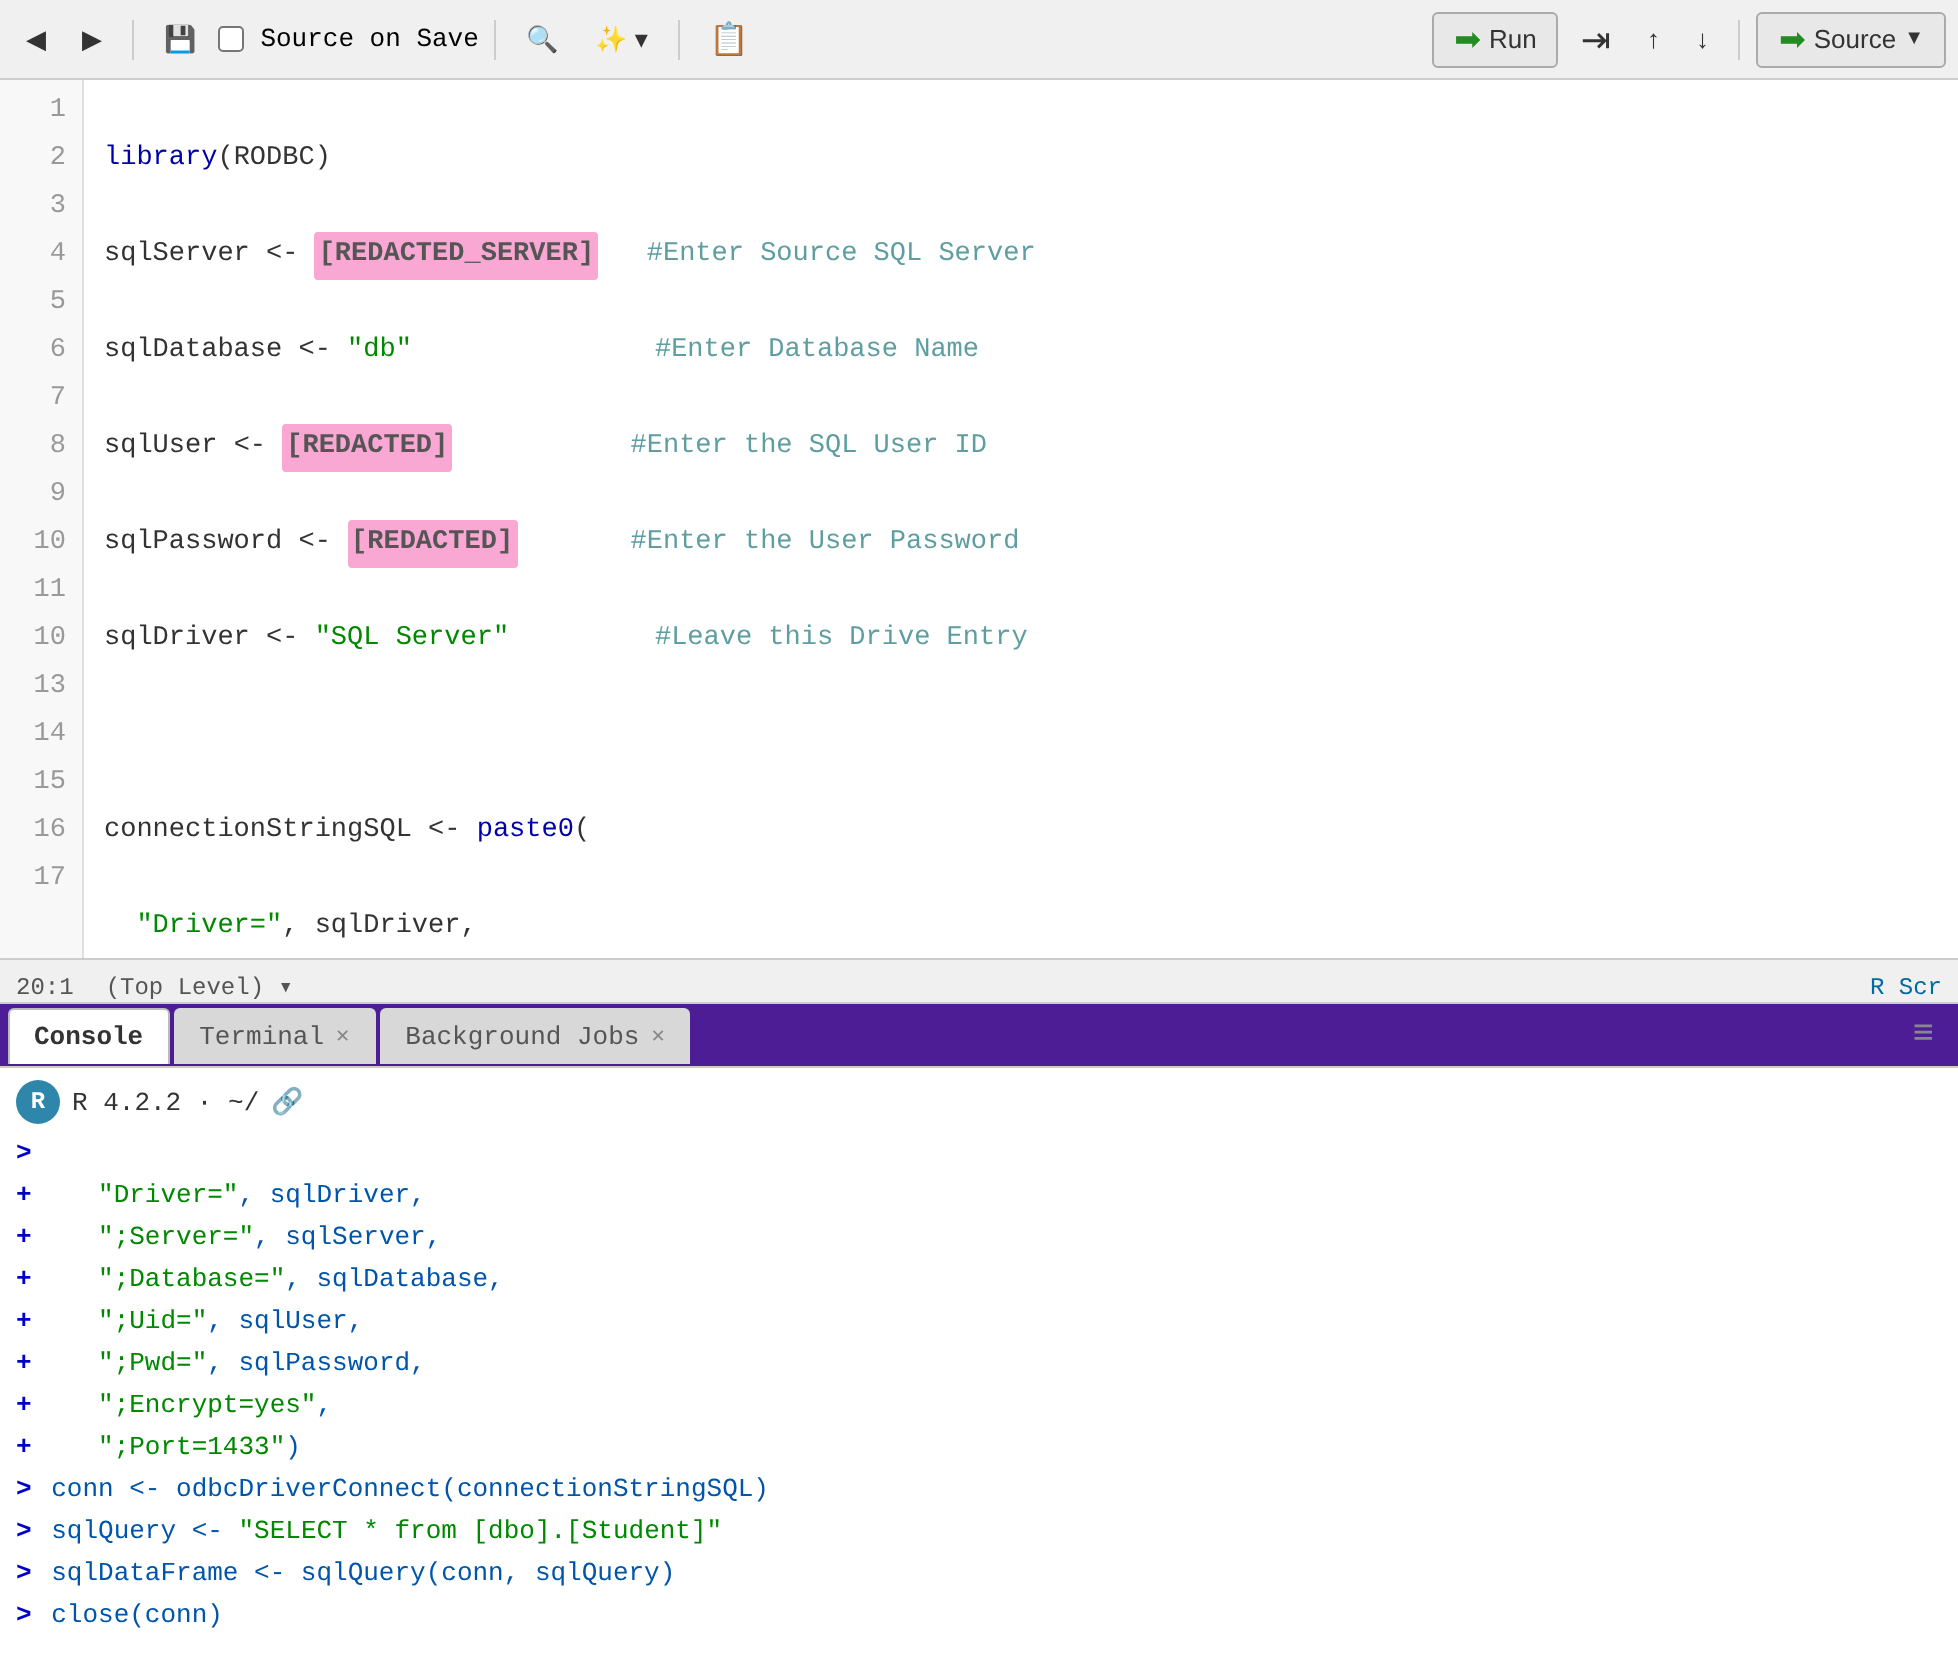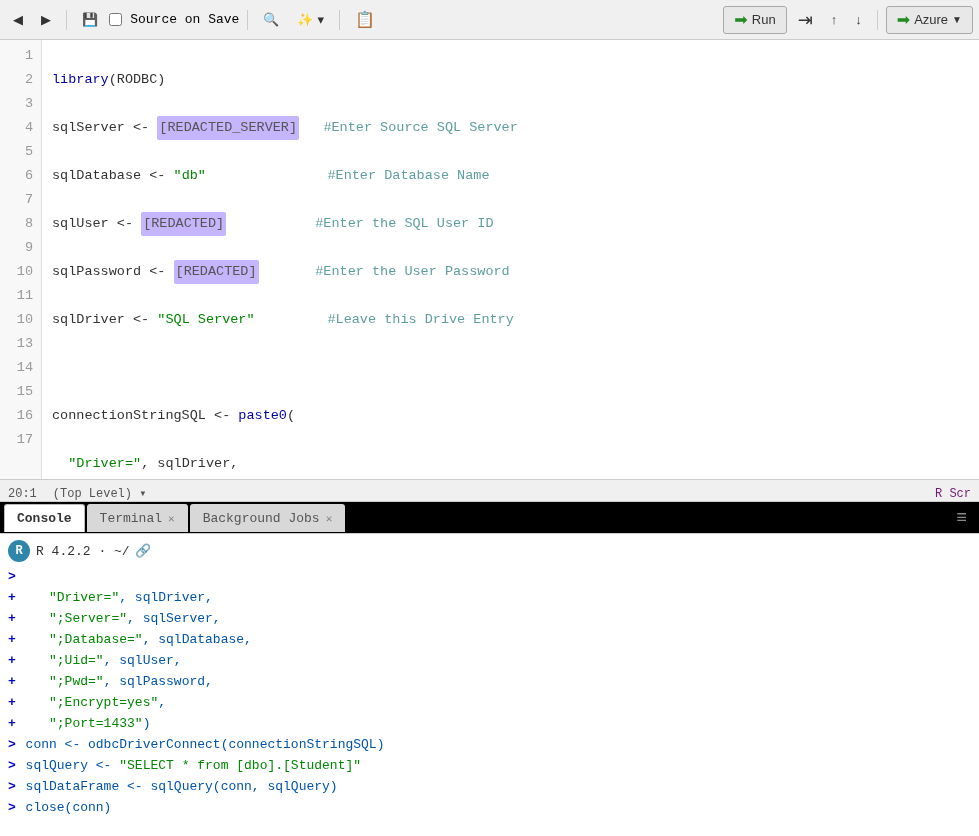--- a/index.html
+++ b/index.html
@@ -88,42 +88,42 @@
       flex: 1;
       overflow: auto;
       white-space: pre;
       color: #333;
     }
     .code-line { height: 24px; display: flex; align-items: center; } 
     .str { color: #008800; } 
     .comment { color: #5f9ea0; } 
     .op { color: #333; }
     .blue-fn { color: #0000aa; }
-    .masked { background: #c4b5fd; color: #555; border-radius: 2px; padding: 0 2px; }
+    .masked { background: #f9a8d4; color: #555; border-radius: 2px; padding: 0 2px; font-weight: bold; }
 
     
     .status-bar {
       background: #f0f0f0;
       border-bottom: 1px solid #ccc;
       height: 22px;
       display: flex;
       align-items: flex-end;
       padding: 0 8px;
       font-size: 12px;
       color: #555;
       gap: 16px;
     }
     .status-right {
       margin-left: auto;
-      color: #701a75;
+      color: #0369a1;
     }
 
     
     .tabs-bar {
-      background: #000000;
+      background: #4c1d95;
       border-bottom: 1px solid #ccc;
       display: flex;
       align-items: center;
       height: 32px;
       padding: 0 4px;
     }
     .tab {
       display: flex;
       align-items: center;
       padding: 4px 12px;
@@ -219,21 +219,21 @@
   <button class="run-btn">
     <span style="color:#228b22;font-size:16px;">➡</span>
     <span>Run</span>
   </button>
   <button class="toolbar-btn" style="font-size:18px;">⇥</button>
   <button class="toolbar-btn">↑</button>
   <button class="toolbar-btn">↓</button>
   <div class="toolbar-separator"></div>
   <button class="source-btn">
     <span style="color:#228b22;font-size:16px;">➡</span>
-    <span>Azure</span>
+    <span>Source</span>
     <span style="font-size:10px;">▼</span>
   </button>
 </div>
 
 <div class="editor-container">
   <div class="code-area">
     <div class="line-numbers">
       <div>1</div>
         <div>2</div>
         <div>3</div>

